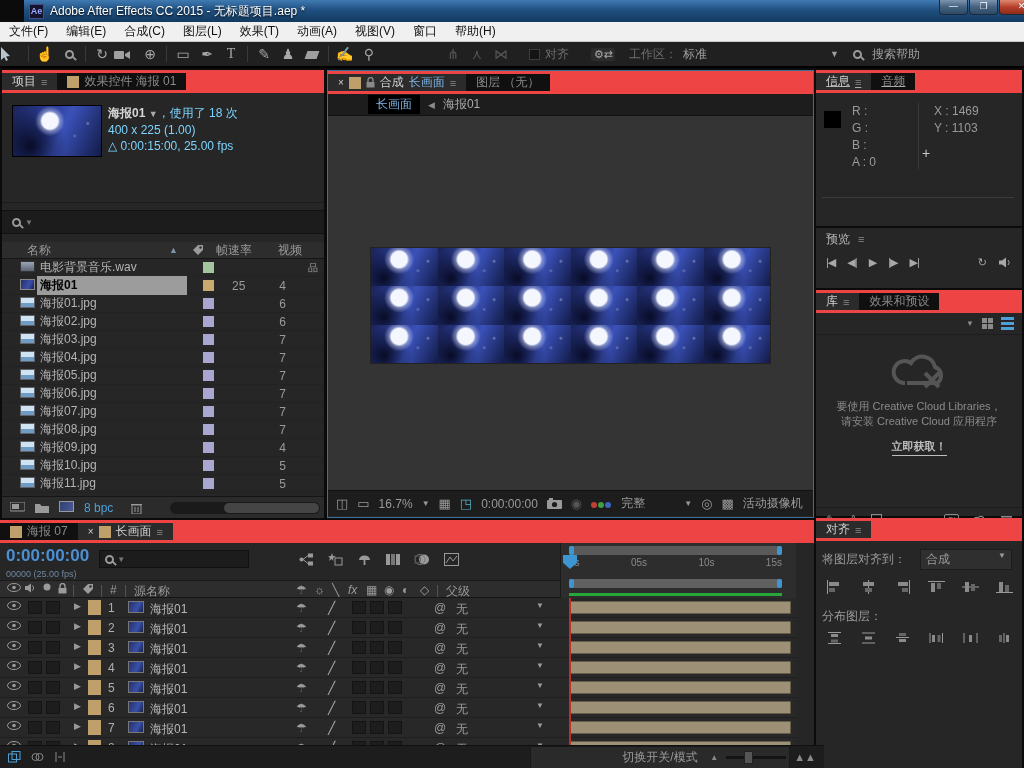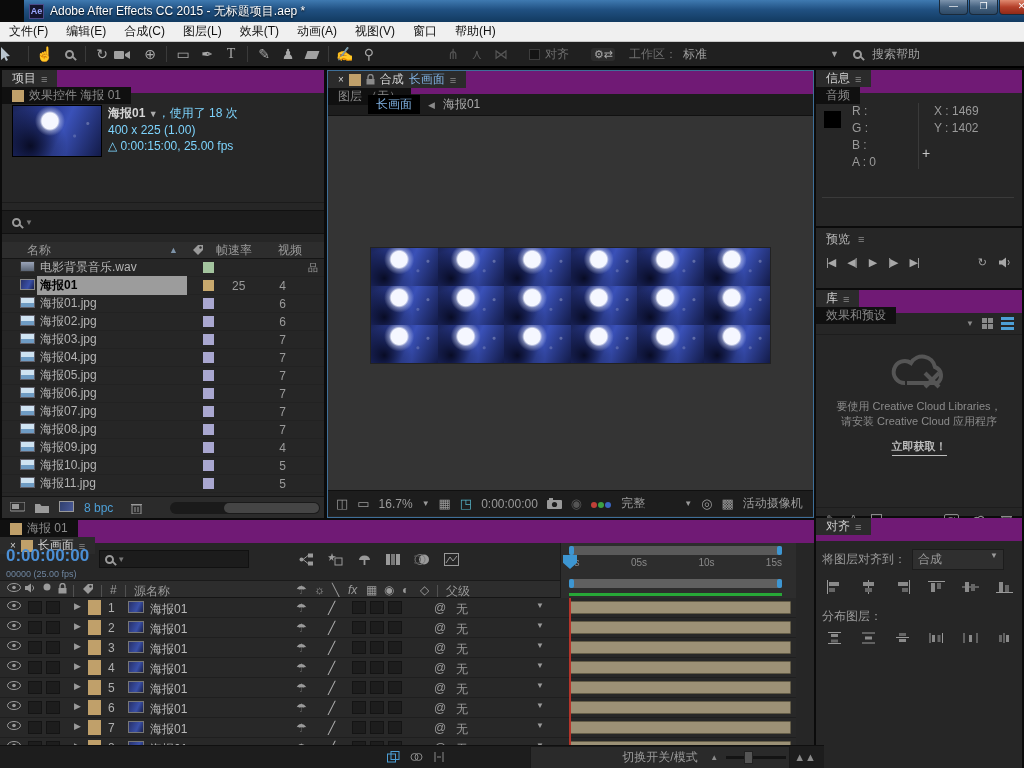--- a/index.html
+++ b/index.html
@@ -22,21 +22,21 @@
   #toolbar{position:absolute;left:0;top:42px;width:1024px;height:26px;background:#202020;border-bottom:2px solid #000;
     display:flex;align-items:center;color:#9f9f9f;font-size:14px;}
   .tool{width:24px;text-align:center;color:#a8a8a8;}
   .tsep{width:1px;height:16px;background:#3a3a3a;margin:0 4px;}
   .tool.dim{color:#555;}
   .chk{width:11px;height:11px;background:#141414;border:1px solid #3c3c3c;display:inline-block;margin-right:5px;}
   .mag{width:9px;height:9px;border:2px solid #9a9a9a;border-radius:50%;display:inline-block;position:relative;}
   .mag::after{content:"";position:absolute;width:6px;height:2px;background:#9a9a9a;transform:rotate(45deg);right:-5px;bottom:-2px;}
   
   .panel{position:absolute;background:#262626;}
-  .tabbar{height:23px;background:#701a75;display:flex;align-items:flex-start;font-size:12px;flex-direction:column;}
+  .tabbar{height:23px;background:#ef4444;display:flex;align-items:center;font-size:12px;}
   .tab{display:flex;align-items:center;gap:5px;padding:0 10px;color:#8a8a8a;background:#101010;}
   .tab.active{background:#2b2b2b;color:#d0d0d0;}
   .pmenu{color:#8a8a8a;font-size:11px;}
   .chip{width:12px;height:12px;display:inline-block;}
   .tan{background:#c0a06a;}
   
   #project{left:2px;top:70px;width:322px;height:448px;}
   #proj-preview{position:relative;height:110px;border-bottom:1px solid #1b1b1b;}
   #proj-thumb{position:absolute;left:10px;top:12px;width:90px;height:52px;border:1px solid #000;overflow:hidden;}
   .moon-tile{background:
@@ -72,21 +72,21 @@
   #crumb{height:22px;background:#1d1d1d;border-bottom:1px solid #111;display:flex;align-items:center;gap:8px;padding-left:40px;}
   #crumb .cchip{background:#000;color:#7fb0e0;padding:1px 8px;}
   #stage{position:relative;height:374px;background:#343434;overflow:hidden;}
   #comp-img{position:absolute;left:43px;top:132px;width:399px;height:115px;display:grid;grid-template-columns:repeat(6,1fr);grid-template-rows:repeat(3,1fr);box-shadow:0 0 0 1px #222;}
   #vbar{height:26px;background:#1d1d1d;border-top:1px solid #101010;display:flex;align-items:center;gap:9px;padding:0 8px;color:#9a9a9a;white-space:nowrap;overflow:hidden;}
   .vico{font-size:13px;color:#9a9a9a;}
   .teal{color:#55b4c8;}
   .rgbdots span{width:6px;height:6px;border-radius:50%;display:inline-block;margin-right:1px;}
   
   .rpanel{left:816px;width:206px;background:#262626;}
-  #info{top:70px;height:156px;}
+  #info{top:70px;height:156px;text-decoration:underline;}
   #info-body{position:relative;padding:10px 8px;line-height:17px;}
   #swatch{position:absolute;left:8px;top:18px;width:17px;height:17px;background:#000;border:1px solid #000;}
   #rgba{position:absolute;left:36px;top:10px;color:#9a9a9a;}
   #xy{position:absolute;left:118px;top:10px;color:#9a9a9a;}
   #info-div{position:absolute;left:102px;top:10px;width:1px;height:66px;background:#3a3a3a;}
   #info-hr{position:absolute;left:6px;top:104px;width:192px;height:1px;background:#3a3a3a;}
   #cross{position:absolute;left:106px;top:52px;color:#c8c8c8;font-size:14px;}
   #preview-p{top:228px;height:60px;}
   #preview-p .hdr{height:22px;display:flex;align-items:center;gap:8px;padding-left:10px;background:#262626;color:#b8b8b8;}
   #transport{display:flex;align-items:center;gap:12px;padding:6px 10px;color:#a8a8a8;font-size:11px;}
@@ -96,21 +96,21 @@
   .grid4{display:inline-grid;grid-template-columns:5px 5px;gap:1px;}
   .grid4 i{width:5px;height:5px;background:#8a8a8a;}
   .list3{display:inline-flex;flex-direction:column;gap:2px;}
   .list3 i{width:13px;height:3px;background:#4d9fd6;}
   #lib-body{position:relative;height:158px;text-align:center;color:#8a8a8a;font-size:11px;}
   #cloudx{margin:14px auto 6px;width:64px;height:44px;position:relative;}
   #lib-link{display:inline-block;margin-top:10px;color:#bdbdbd;font-weight:bold;border-bottom:1px solid #bdbdbd;padding-bottom:1px;}
   #lib-foot{height:24px;border-top:1px solid #1d1d1d;display:flex;align-items:center;gap:13px;padding:0 10px;color:#8a8a8a;}
   .stbox{border:1px solid #8a8a8a;font-size:9px;padding:0 2px;border-radius:2px;}
   #align{top:518px;height:250px;}
-  #align .row1{display:flex;align-items:center;gap:6px;padding:8px 6px 4px;color:#9a9a9a;}
+  #align .row1{display:flex;align-items:center;gap:14px;padding:8px 6px 4px;color:#9a9a9a;}
   #align-dd{background:#2f2f2f;border:1px solid #1c1c1c;width:92px;display:flex;justify-content:space-between;padding:1px 5px;color:#9a9a9a;}
   .aicons{display:flex;gap:17px;padding:6px 10px;}
   #align .lbl2{padding:8px 6px 0;color:#9a9a9a;}
   
   #timeline{left:0;top:520px;width:814px;height:248px;background:#262626;}
   #tl-ctrl{position:absolute;left:0;top:23px;width:560px;height:37px;display:flex;align-items:flex-start;padding:4px 6px;gap:10px;}
   #tl-tc{color:#4b8fd5;font-size:17px;font-weight:bold;line-height:17px;}
   #tl-tc small{display:block;color:#6f86a0;font-size:9px;font-weight:normal;margin-top:2px;}
   #tl-search{width:150px;height:18px;background:#1c1c1c;border:1px solid #111;display:flex;align-items:center;padding-left:5px;gap:3px;margin-top:3px;}
   #tl-icons{display:flex;gap:14px;margin-left:40px;margin-top:6px;color:#9a9a9a;font-size:13px;}
@@ -128,21 +128,21 @@
   #tl-redline{position:absolute;left:569px;top:78px;width:2px;height:147px;background:#b5342a;z-index:5;}
   
   #tl-ruler{position:absolute;left:560px;top:23px;width:236px;height:55px;background:#2d2d2d;border-left:1px solid #1a1a1a;}
   .wbar{position:absolute;left:8px;right:14px;height:9px;background:#5a5a5a;border-radius:2px;}
   .wbar .bh{position:absolute;top:0;width:5px;height:9px;background:#3d96d2;border-radius:2px;}
   #ruler-ticks{position:absolute;left:8px;right:14px;top:14px;display:flex;justify-content:space-between;color:#8a8a8a;font-size:10px;}
   #greenline{position:absolute;left:8px;right:14px;top:50px;height:3px;background:#27a737;}
   #playhead{position:absolute;left:2px;top:12px;width:14px;height:14px;background:#3d96d2;clip-path:polygon(0 0,100% 0,100% 55%,50% 100%,0 55%);z-index:6;}
   #marker-col{position:absolute;right:0;top:36px;width:15px;height:20px;}
   .pent{width:14px;height:13px;background:#9a9a9a;clip-path:polygon(0 0,100% 0,100% 55%,50% 100%,0 55%);}
-  #tl-foot{position:absolute;left:0;bottom:0;width:824px;height:23px;background:#1d1d1d;border-top:1px solid #101010;display:flex;align-items:center;justify-content:center;}
+  #tl-foot{position:absolute;left:0;bottom:0;width:824px;height:23px;background:#1d1d1d;border-top:1px solid #101010;display:flex;align-items:center;}
   #toggle-btn{position:absolute;left:530px;width:260px;text-align:center;color:#9a9a9a;background:#2a2a2a;border:1px solid #191919;padding:2px 0;}
   #tl-zoom{position:absolute;right:8px;display:flex;align-items:center;gap:8px;color:#8a8a8a;}
   #zoom-groove{width:60px;height:3px;background:#141414;position:relative;}
   #zoom-thumb{position:absolute;left:18px;top:-5px;width:9px;height:13px;background:#555;border:1px solid #222;}
   svg{display:block;}
 </style>
 </head>
 <body>
 
 <div id="titlebar">
@@ -485,21 +485,21 @@
     <span id="swatch"></span>
     <div id="rgba">
       <div>R :</div>
       <div>G :</div>
       <div>B :</div>
       <div>A : 0</div>
     </div>
     <div id="info-div"></div>
     <div id="xy">
       <div>X : 1469</div>
-      <div>Y : 1402</div>
+      <div>Y : 1103</div>
     </div>
     <span id="cross">+</span>
     <div id="info-hr"></div>
   </div>
 </div>
 
 <div id="preview-p" class="panel rpanel">
   <div class="hdr">
       <span>预览</span>
       <span class="pmenu">≡</span>
@@ -685,21 +685,21 @@
           <rect x="10" y="4" width="3" height="7" fill="#8a8a8a"></rect>
         </svg>
       </span>
   </div>
 </div>
 
 <div id="timeline" class="panel">
   <div class="tabbar">
     <div class="tab">
       <span class="chip tan"></span>
-        <span>海报 01</span>
+        <span>海报 07</span>
     </div>
     <div class="tab active">
       <span style="font-size:10px;">×</span>
       <span class="chip tan"></span>
       <span>长画面</span>
       <span class="pmenu">≡</span>
     </div>
   </div>
 
   <div id="tl-ctrl">

